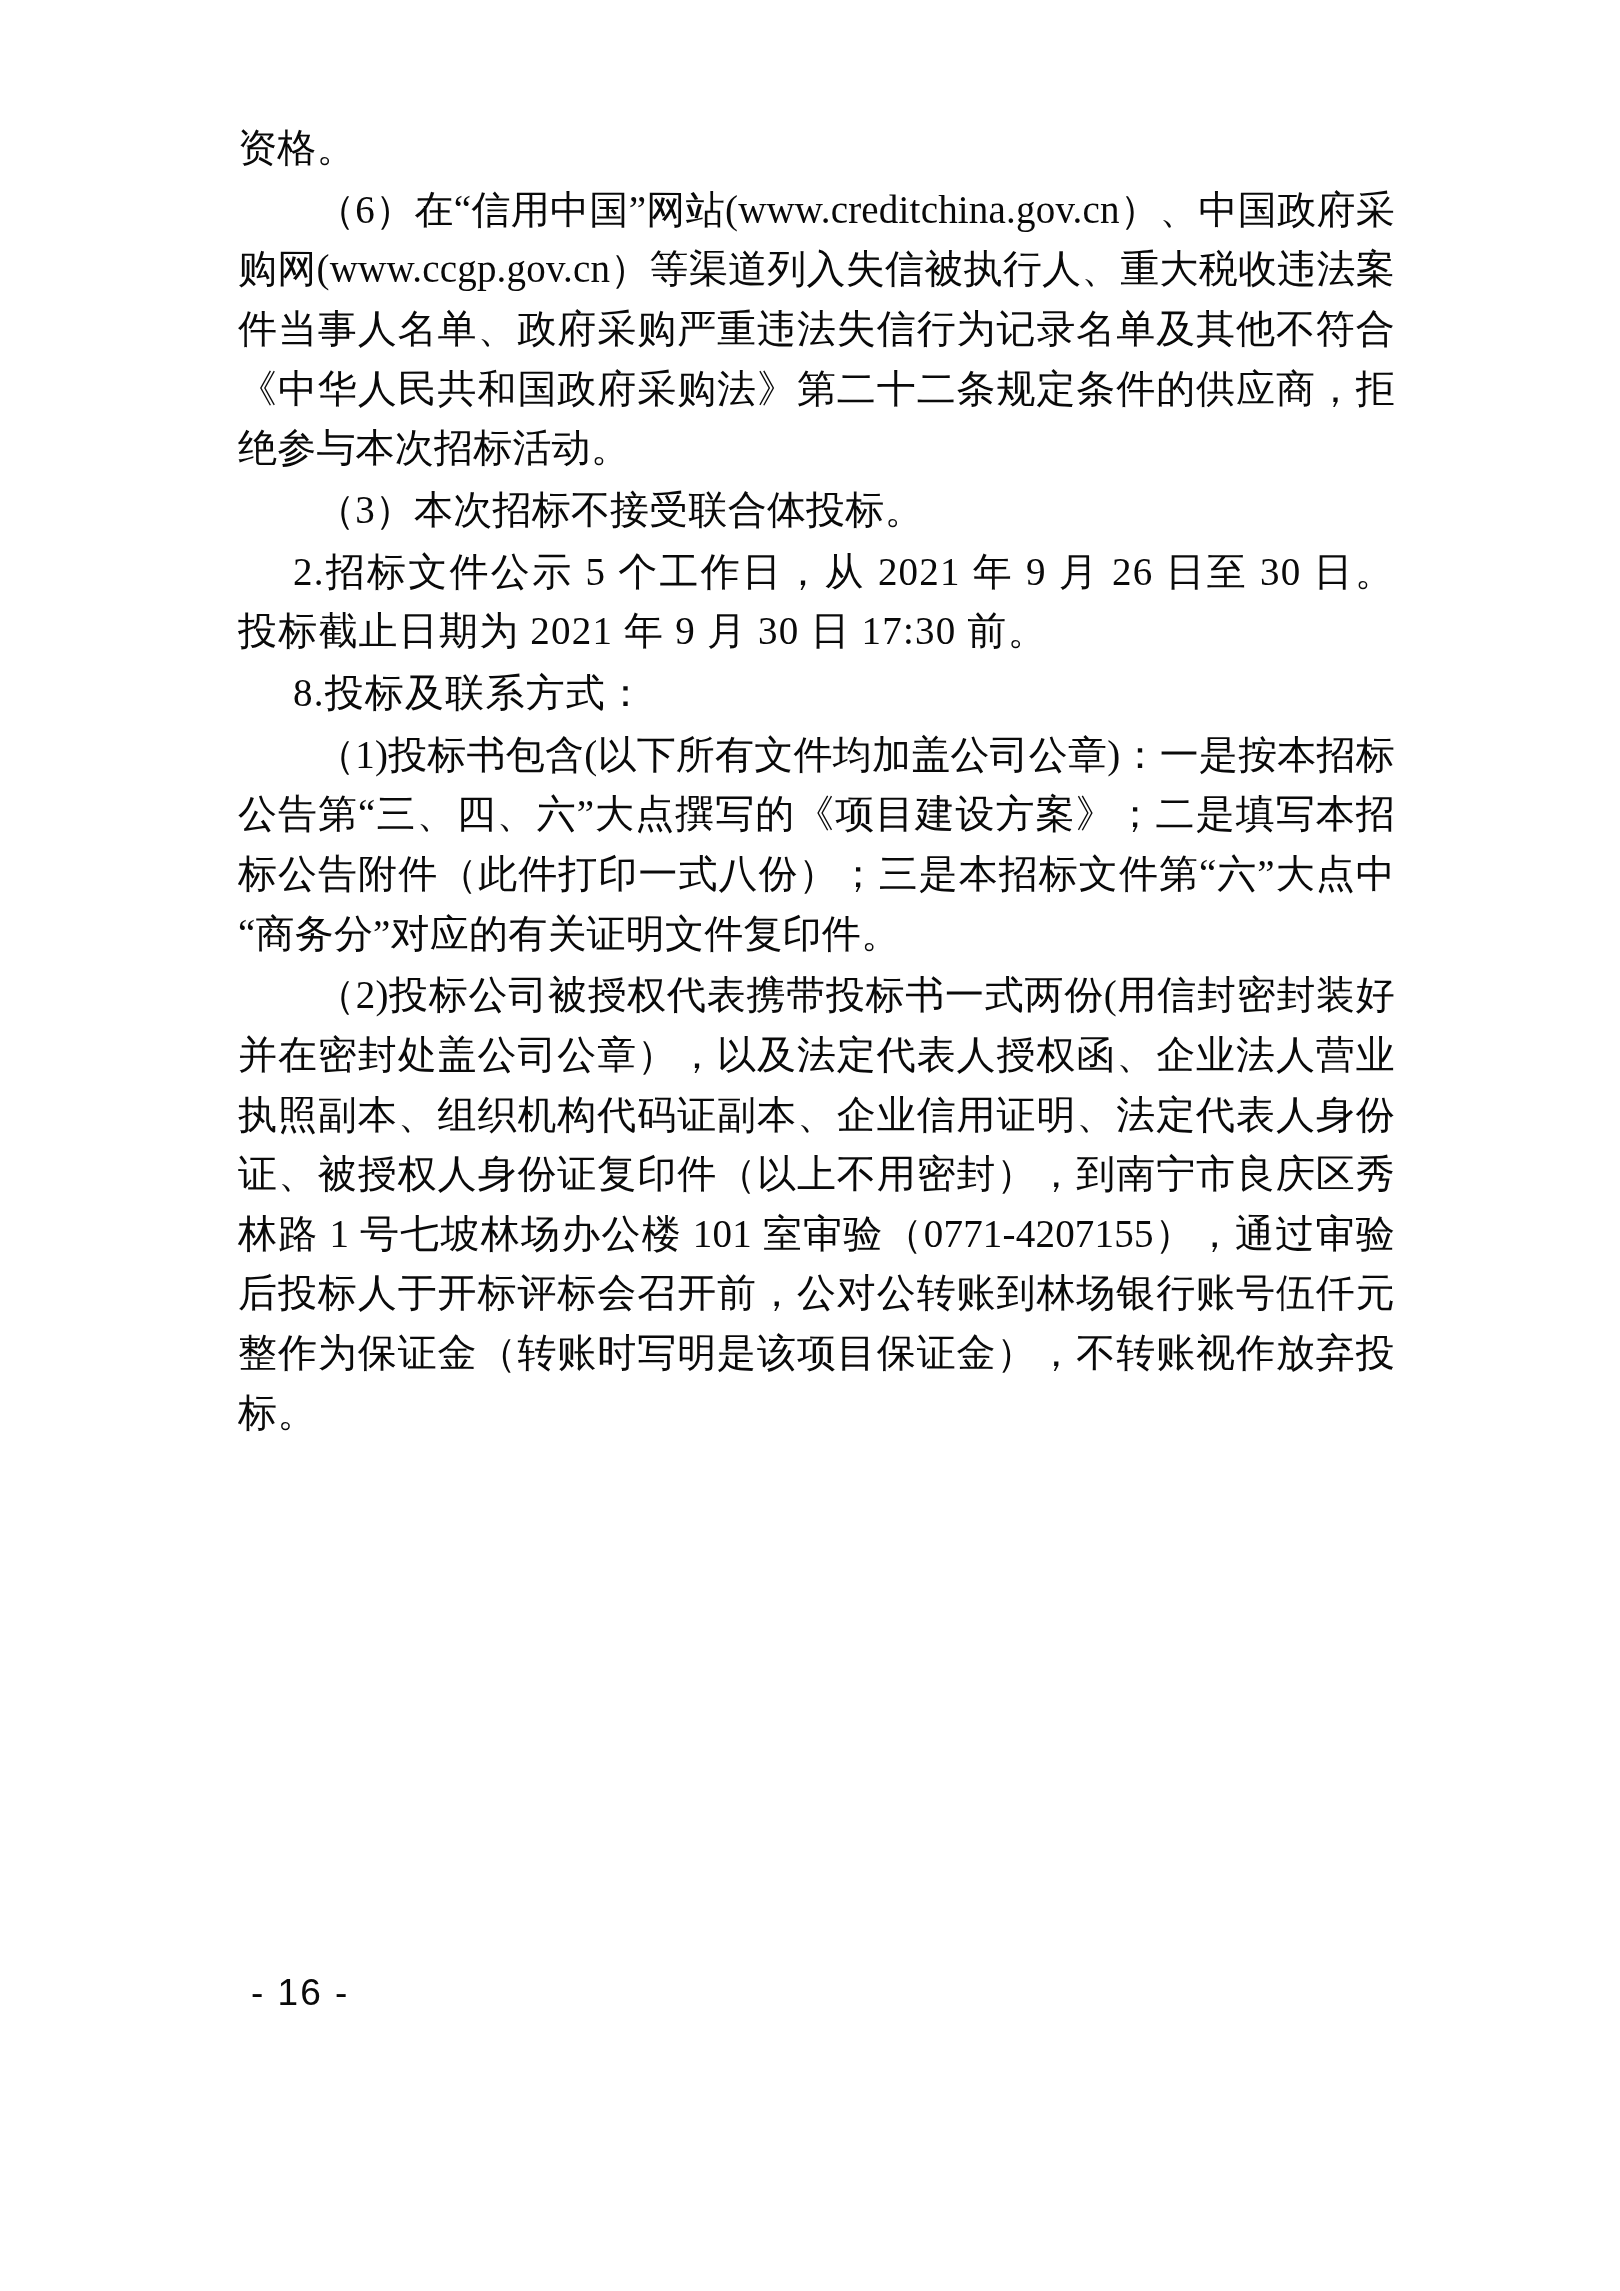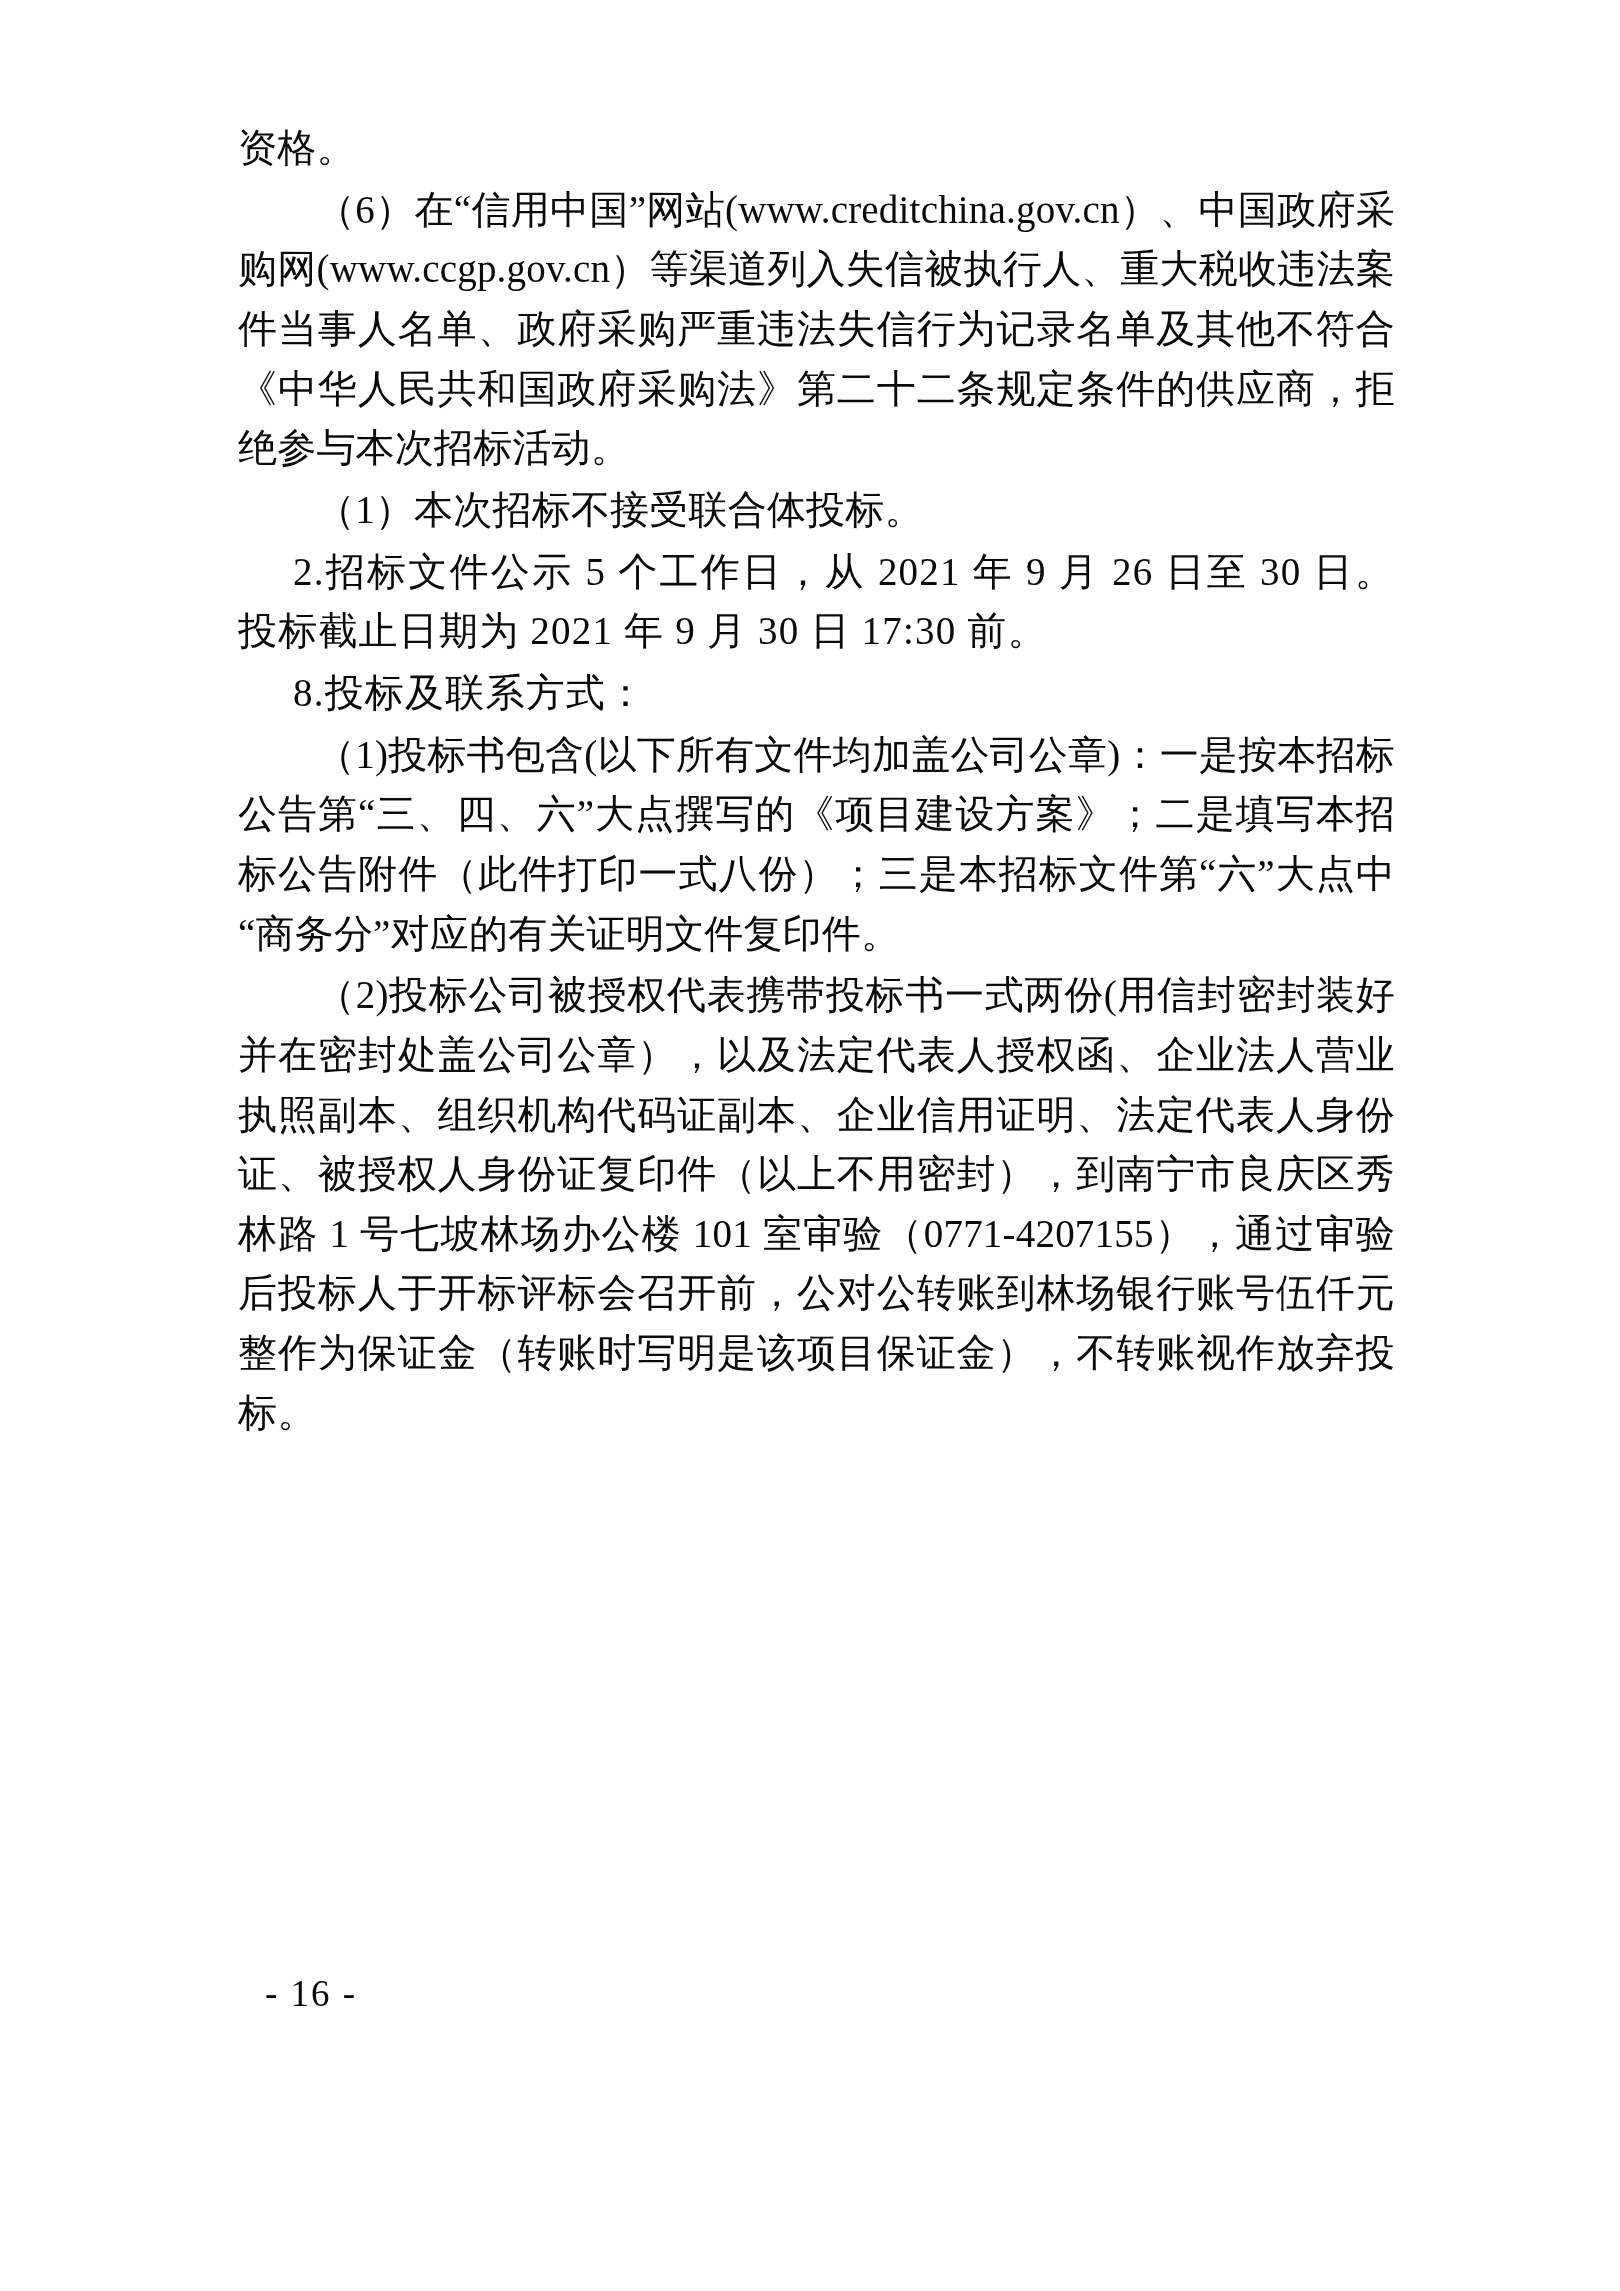--- a/index.html
+++ b/index.html
@@ -43,37 +43,37 @@
   .indent-small {
     text-indent: 55px;
   }
   .bold {
     font-weight: normal;
     letter-spacing: 1.2px;
   }
   .page-number {
     position: absolute;
     top: 1972px;
-    left: 265px;
+    left: 251px;
     font-size: 37px;
     letter-spacing: 2px;
-    font-family: Liberation Serif, serif;
+    font-family: Liberation Sans, sans-serif;
   }
 </style>
 </head>
 <body>
 
 <div class="page">
   <div class="content">
 
     <p class="plain">资格。</p>
 
     <p class="indent">（6）在“信用中国”网站(www.creditchina.gov.cn）、中国政府采购网(www.ccgp.gov.cn）等渠道列入失信被执行人、重大税收违法案件当事人名单、政府采购严重违法失信行为记录名单及其他不符合《中华人民共和国政府采购法》第二十二条规定条件的供应商，拒绝参与本次招标活动。</p>
 
-    <p class="indent">（1）本次招标不接受联合体投标。</p>
+    <p class="indent">（3）本次招标不接受联合体投标。</p>
 
     <p class="indent-small bold">2.招标文件公示 5 个工作日，从 2021 年 9 月 26 日至 30 日。投标截止日期为 2021 年 9 月 30 日 17:30 前。</p>
 
     <p class="indent-small bold">8.投标及联系方式：</p>
 
     <p class="indent">（1)投标书包含(以下所有文件均加盖公司公章)：一是按本招标公告第“三、四、六”大点撰写的《项目建设方案》；二是填写本招标公告附件（此件打印一式八份）；三是本招标文件第“六”大点中“商务分”对应的有关证明文件复印件。</p>
 
     <p class="indent">（2)投标公司被授权代表携带投标书一式两份(用信封密封装好并在密封处盖公司公章），以及法定代表人授权函、企业法人营业执照副本、组织机构代码证副本、企业信用证明、法定代表人身份证、被授权人身份证复印件（以上不用密封），到南宁市良庆区秀林路 1 号七坡林场办公楼 101 室审验（0771-4207155），通过审验后投标人于开标评标会召开前，公对公转账到林场银行账号伍仟元整作为保证金（转账时写明是该项目保证金），不转账视作放弃投标。</p>
 
   </div>

